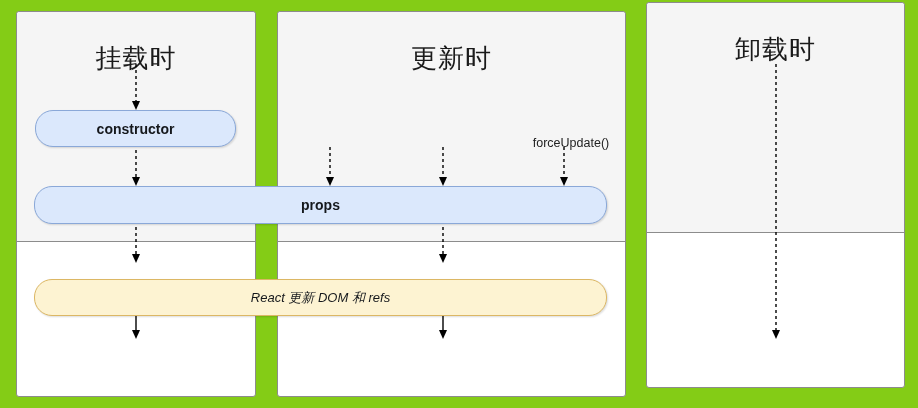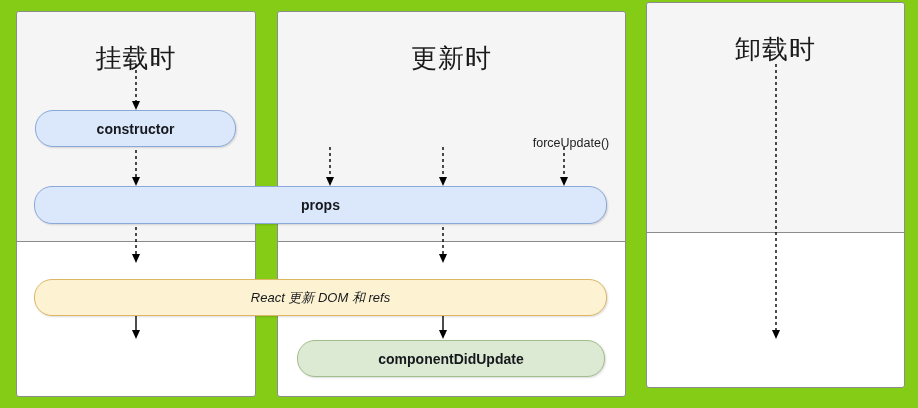--- a/index.html
+++ b/index.html
@@ -144,16 +144,15 @@
     </g>
   </svg>
 
   <div class="node-box node-blue" style="left:35px;top:110px;width:201px;height:37px;">constructor</div>
 
   <div class="node-box node-blue" style="left:34px;top:186px;width:573px;height:38px;">props</div>
 
   <div class="node-box node-yellow" style="left:34px;top:264px;width:573px;height:37px;margin-top:15px;">React 更新 DOM 和 refs</div>
 
 
-  <div class="node-box node-green" style="left:297px;top:340px;width:308px;height:37px;">componentDidUpdate</div>
 
 
 </div>
 
 </body></html>

